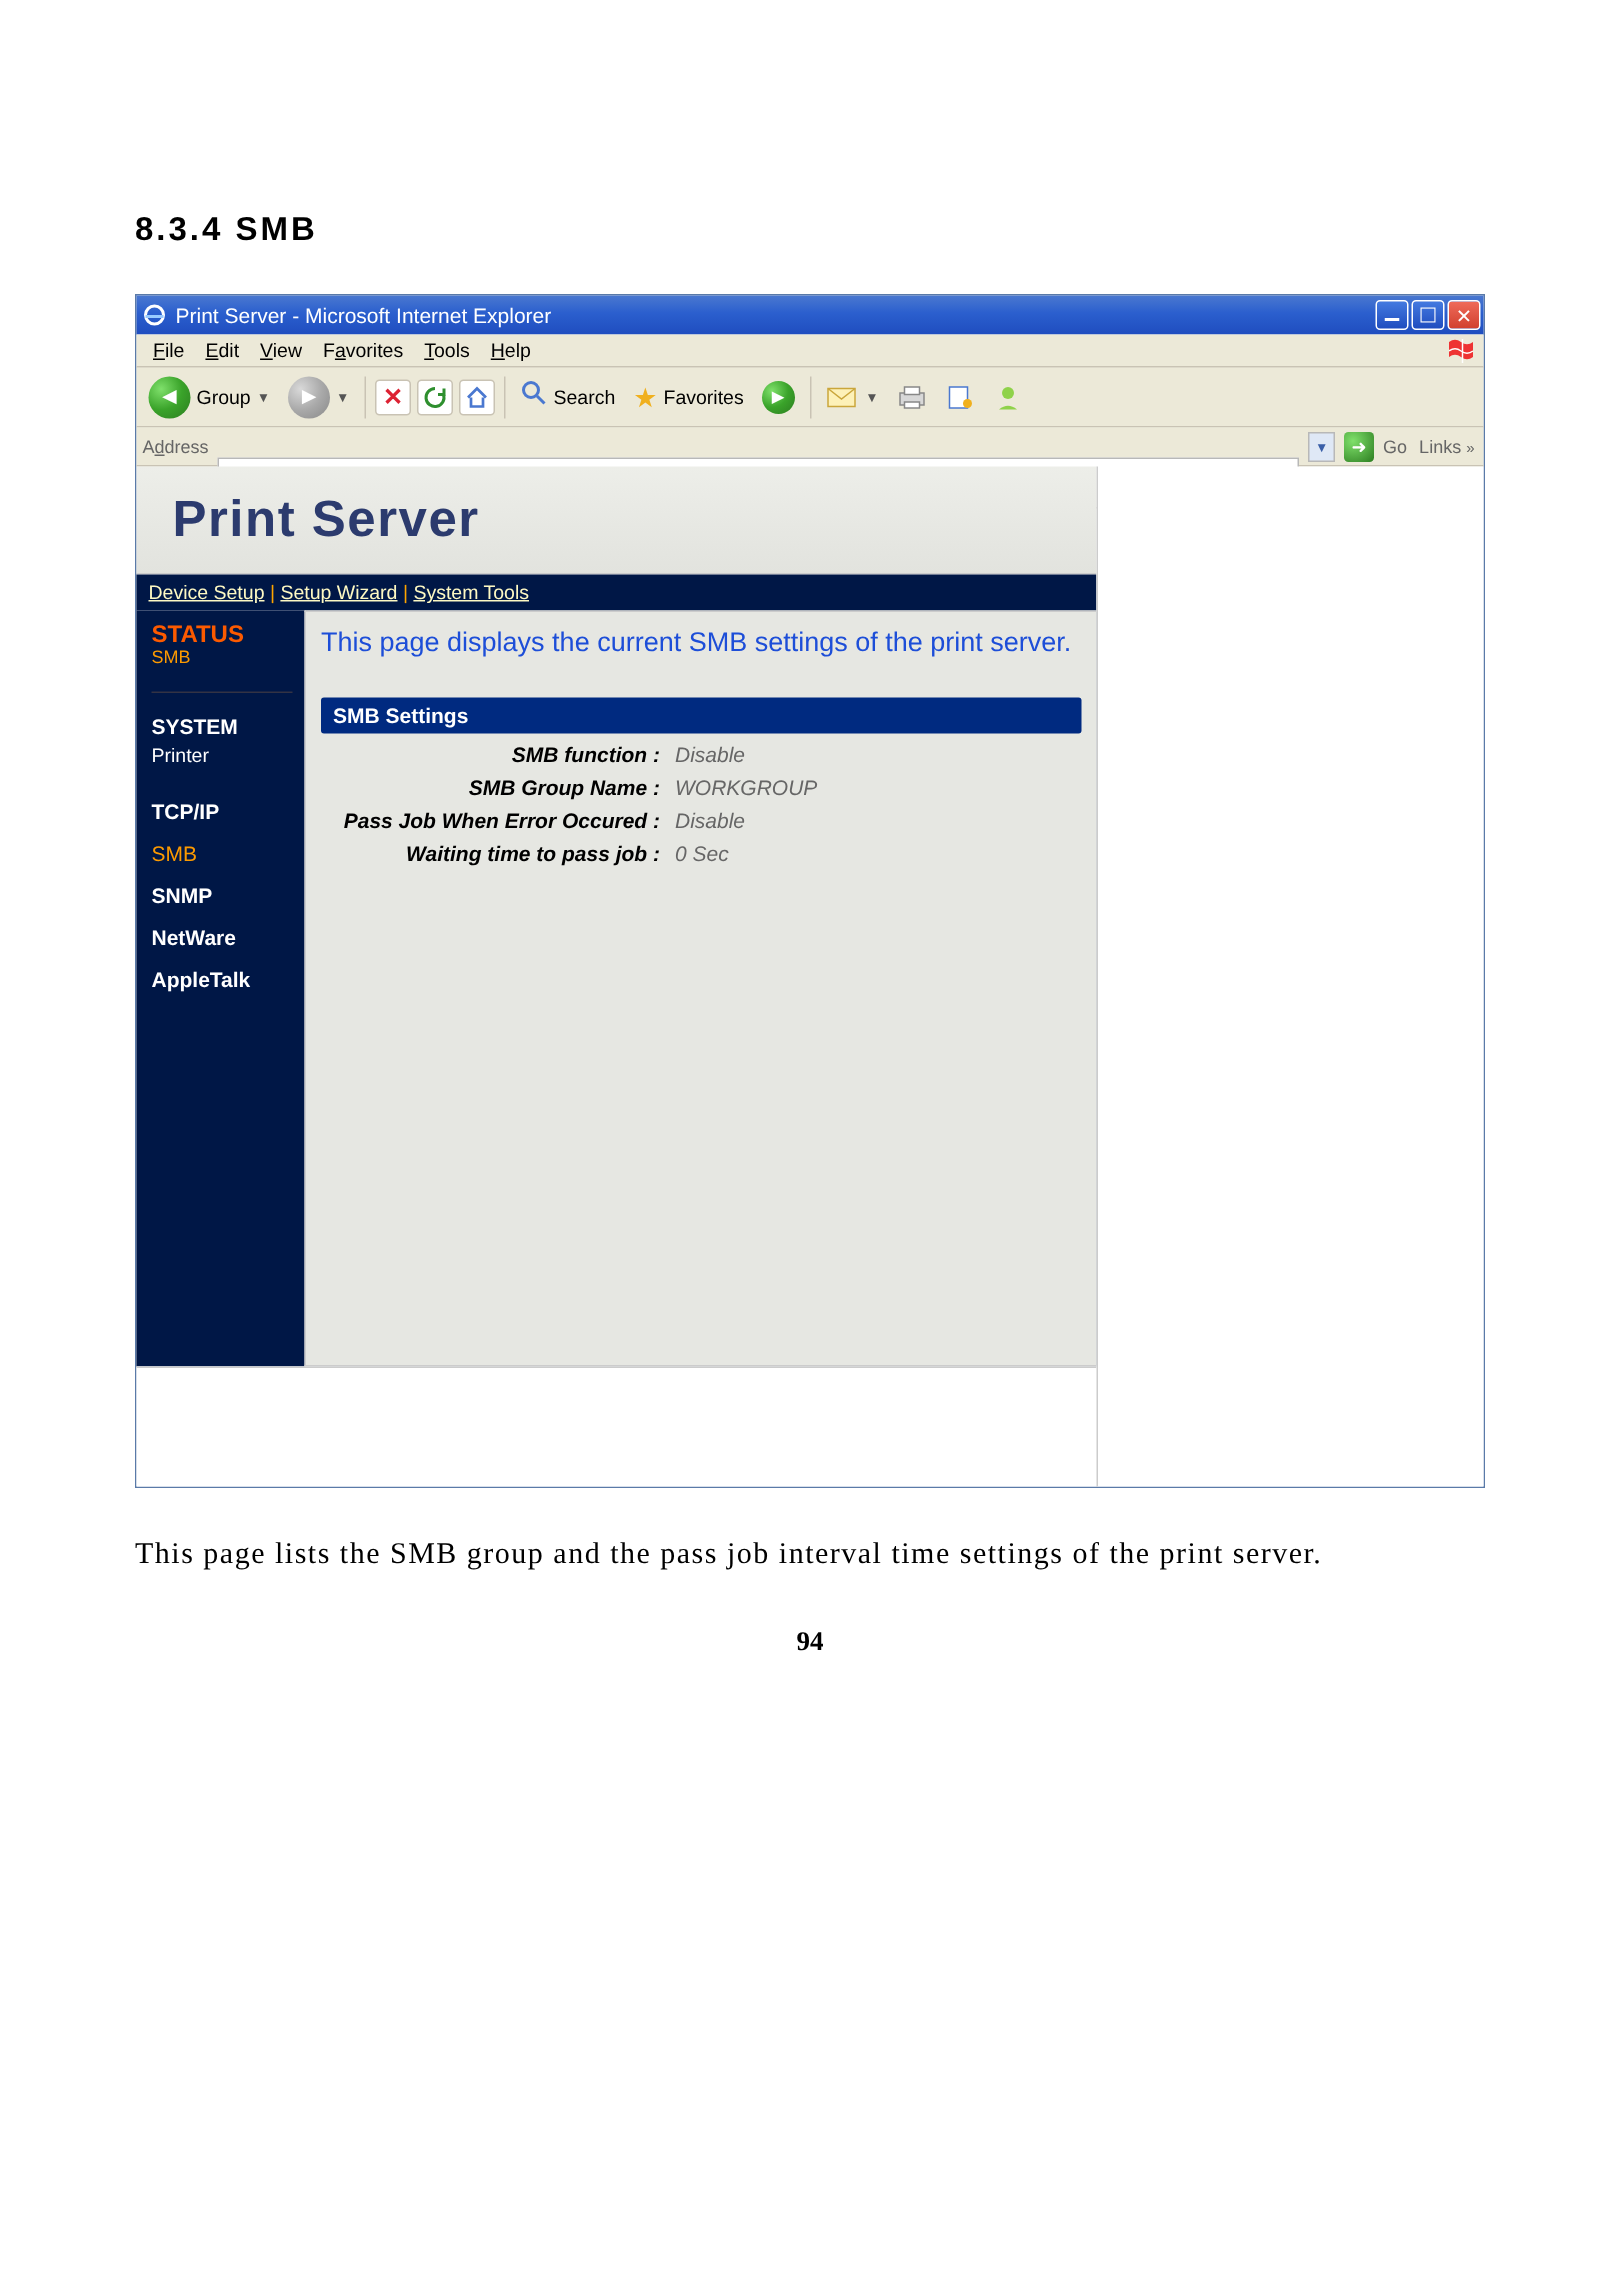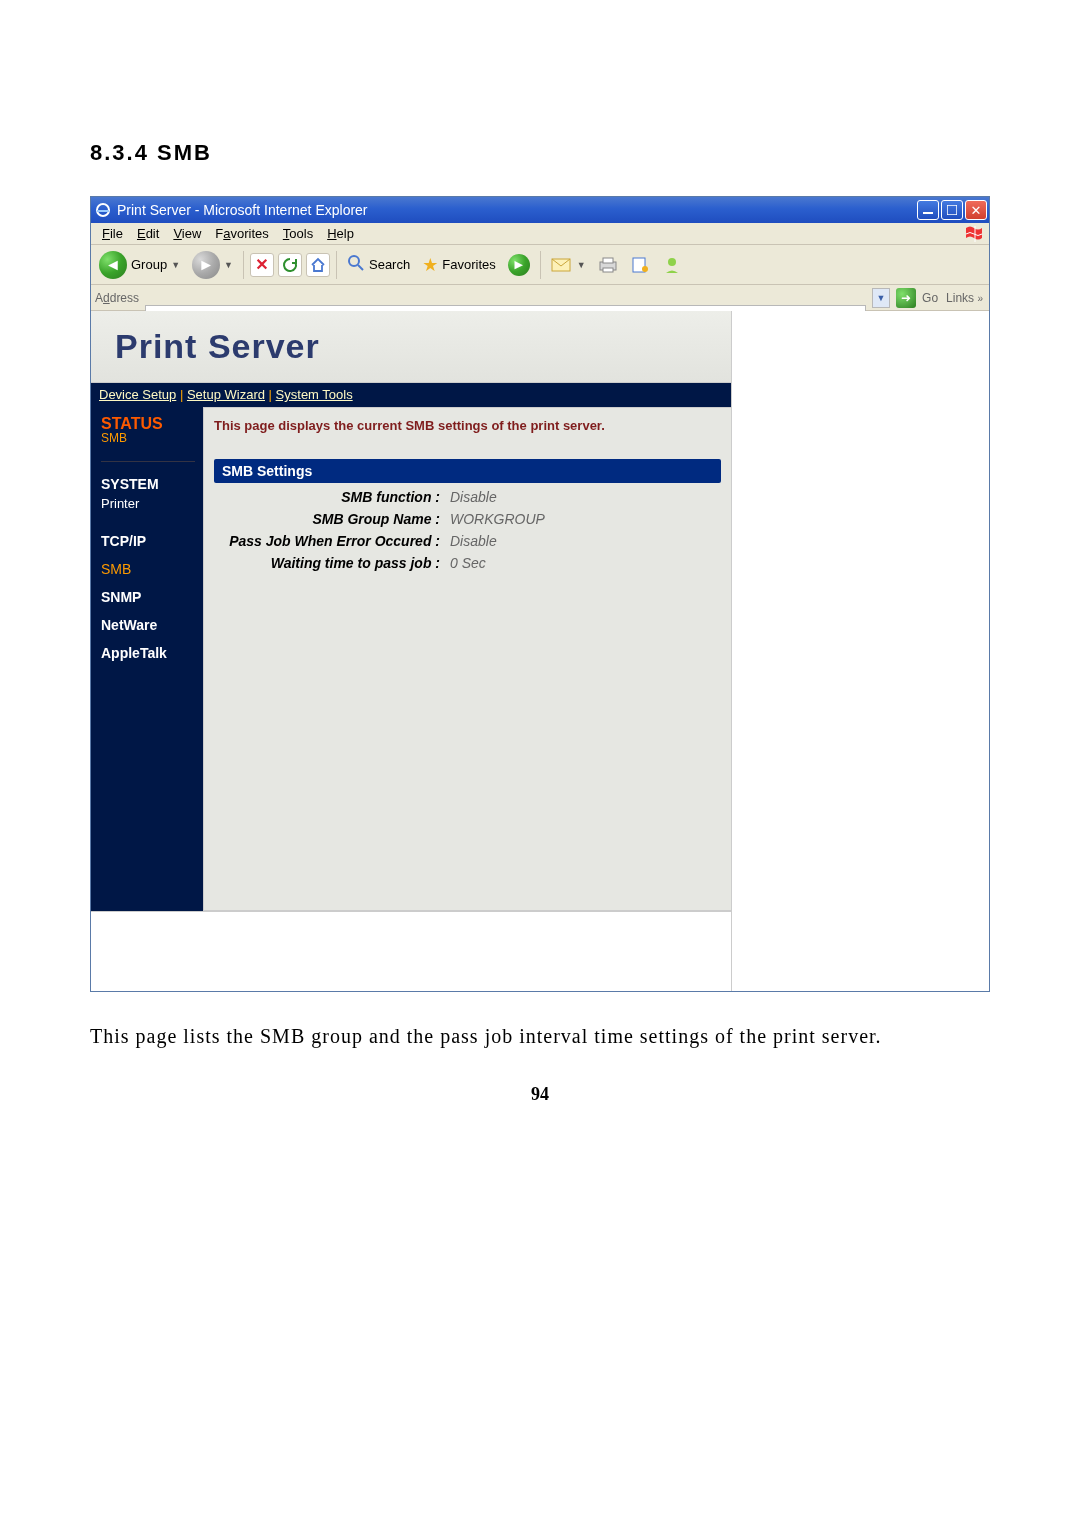--- a/index.html
+++ b/index.html
@@ -124,21 +124,21 @@
   .sidebar .stat-label { color:#fc5a00; font-weight:bold; font-size:16px;}
   .sidebar .stat-sub { color:#fc9a00; font-size:12px; margin-top:-2px;}
   .sidebar .sep-line { height:1px; background:#334; margin:16px 0 6px;}
   .sidebar .item { color:#fff; font-weight:bold; padding:8px 0 4px; font-size:14px;}
   .sidebar .item.link { font-weight:normal; font-size:13px; padding:0 0 14px;}
   .sidebar .item.active { color:#fc9a00; font-weight:normal;}
   .main-panel {
     flex:1; background:#e6e7e2; border:1px solid #ccc; border-right:none;
     padding:10px 10px 10px 10px; font-size:14px;
   }
-  .main-panel .intro { font-weight:bold; font-size:13px; color:#7f1d1d; }
+  .main-panel .intro { font-weight:normal; font-size:18px; color:#1d4ed8; }
   .settings-header {
     background:#002a80; color:#fff; font-weight:bold; font-size:14px;
     padding:4px 8px; margin-top:26px; border-radius:2px;
   }
   .kv { display:flex; margin-top:6px;font-style:italic; }
   .kv .k { width:230px; text-align:right; font-weight:bold; padding-right:4px;}
   .kv .v { color:#666; padding-left:6px;}
   .rightblank { flex:1; background:#fff; border-left:1px solid #ccc;}
   .bottomblank { height:80px; background:#fff; border-top:1px solid #ccc;}
   .statusbar {

